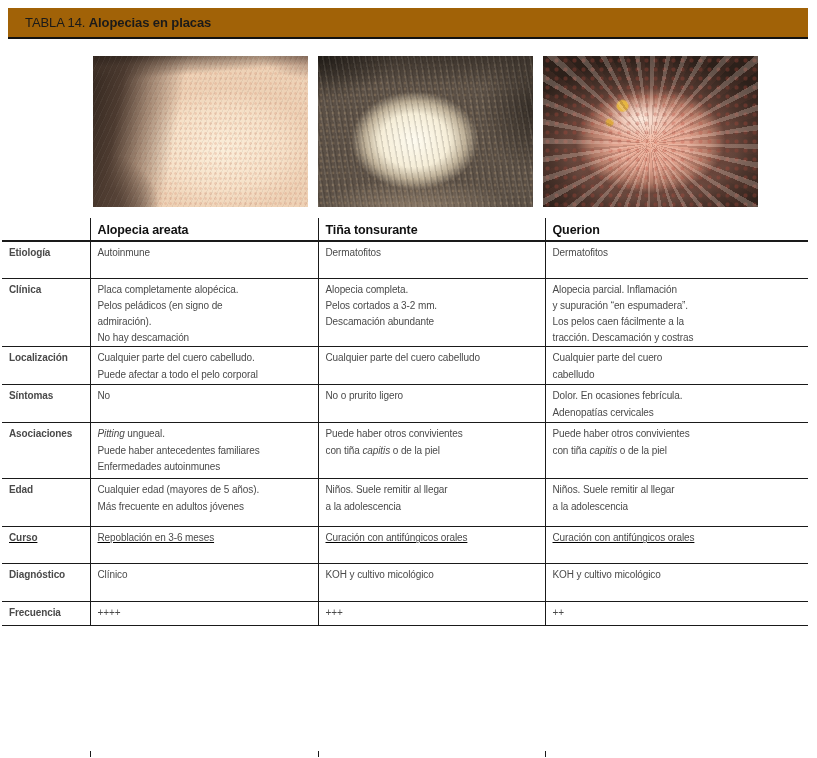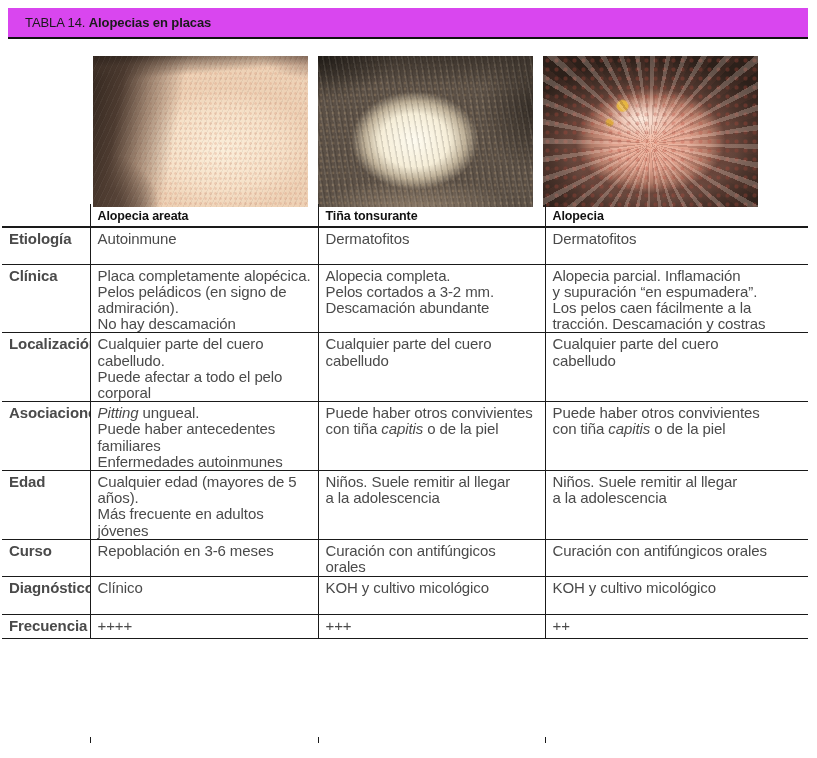--- a/index.html
+++ b/index.html
@@ -4,21 +4,21 @@
 <style>
   html,body{margin:0;padding:0;}
   body{
     width:817px;height:758px;position:relative;background:#ffffff;overflow:hidden;
     font-family:"Liberation Sans","DejaVu Sans",sans-serif;
     -webkit-font-smoothing:antialiased;
   }
   
   .titlebar{
     position:absolute;left:8px;top:8px;width:800px;height:31px;
-    background:#d946ef;border-bottom:2px solid #111;
+    background:#a16207;border-bottom:2px solid #111;
     display:flex;align-items:center;box-sizing:border-box;
     padding-left:17px;font-size:13px;color:#1a1a1a;letter-spacing:-0.1px;
   }
   .titlebar .t-prefix{font-weight:400;white-space:pre;}
   .titlebar .t-title{font-weight:700;}
   
   .photo{position:absolute;top:56px;width:215px;height:151px;}
   .photo1{
     left:93px;
     background-color:#eed2b6;
@@ -52,47 +52,47 @@
       repeating-conic-gradient(from 0deg at 50% 58%, rgba(248,222,208,0.25) 0deg 3deg, rgba(100,60,50,0.22) 3deg 6deg, rgba(0,0,0,0) 6deg 10deg),
       radial-gradient(circle 9px at 37% 33%, rgba(232,184,62,0.95) 55%, rgba(232,184,62,0) 75%),
       radial-gradient(circle 6px at 31% 44%, rgba(222,170,58,0.9) 50%, rgba(222,170,58,0) 80%),
       radial-gradient(circle, rgba(186,74,60,0.30) 1.5px, rgba(0,0,0,0) 2.6px),
       radial-gradient(ellipse 24% 20% at 46% 42%, rgba(253,238,226,0.95), rgba(253,238,226,0) 72%),
       radial-gradient(ellipse 46% 46% at 50% 56%, #efb29c 0%, #e0a28e 38%, #b17b68 60%, rgba(94,60,50,0.55) 76%, rgba(0,0,0,0) 88%),
       radial-gradient(ellipse 75% 70% at 50% 60%, rgba(156,108,94,0.85) 35%, rgba(110,75,64,0.5) 62%, rgba(0,0,0,0) 85%);
     background-size:auto,auto,auto,9px 9px,auto,auto,auto;
   }
   
-  .tbl-wrap{position:absolute;left:2px;top:204px;width:806px;}
+  .tbl-wrap{position:absolute;left:2px;top:218px;width:806px;}
   table.main{
     width:806px;table-layout:fixed;border-collapse:collapse;
   }
   table.main td{
     vertical-align:top;box-sizing:border-box;
     padding:3px 6px 0 7px;
-    font-size:15px;line-height:16.2px;color:#4a4a4a;
+    font-size:10px;line-height:16.2px;color:#4a4a4a;
     letter-spacing:-0.1px;white-space:pre-line;overflow:hidden;
   }
   td.lbl{
     font-weight:700;color:#111;font-size:12px;padding-left:6px;letter-spacing:-0.1px;
   }
   tr.hdr td{
     border-bottom:2px solid #1a1a1a;
     font-weight:700;color:#111;font-size:12.5px;padding-top:4px;
   }
   tr.row td{border-bottom:1px solid #1a1a1a;}
   td.c{border-left:1px solid #1a1a1a;}
   tr.hdr{height:23px;}
   tr.r-etiologia{height:37px;}
   tr.r-clinica{height:68px;}
   tr.r-localizacion{height:38px;margin-left:20px;}
   tr.r-sintomas{height:38px;}
   tr.r-asociaciones{height:56px;margin-left:39px;}
   tr.r-edad{height:48px;margin-left:19px;}
-  tr.r-curso{height:37px;}
+  tr.r-curso{height:37px;text-decoration:underline;}
   tr.r-diagnostico{height:38px;}
   tr.r-anamnesis{height:68px;}
   tr.r-tratamiento{height:58px;}
   tr.r-frecuencia{height:24px;}
   .ital{font-style:italic;}
   .stub{position:absolute;top:533px;width:1px;height:6px;background:#1a1a1a;}
   .stub1{left:88px;}  
   .stub2{left:316px;}
   .stub3{left:543px;}
 </style>
@@ -114,21 +114,21 @@
         <col style="width:88px">
         <col style="width:228px">
         <col style="width:227px">
         <col style="width:263px">
       </colgroup>
     <tbody>
         <tr class="hdr">
       <td></td>
       <td class="c">Alopecia areata</td>
       <td class="c">Tiña tonsurante</td>
-      <td class="c">Alopecia</td>
+      <td class="c">Querion</td>
     </tr>
     <tr class="row r-etiologia">
       <td class="lbl">Etiología</td>
       <td class="c">Autoinmune</td>
       <td class="c">Dermatofitos</td>
       <td class="c">Dermatofitos</td>
     </tr>
     <tr class="row r-clinica">
       <td class="lbl">Clínica</td>
       <td class="c">Placa completamente alopécica.
@@ -144,20 +144,27 @@
 tracción. Descamación y costras</td>
     </tr>
     <tr class="row r-localizacion">
       <td class="lbl">Localización</td>
       <td class="c">Cualquier parte del cuero cabelludo.
 Puede afectar a todo el pelo corporal</td>
       <td class="c">Cualquier parte del cuero cabelludo</td>
       <td class="c">Cualquier parte del cuero
 cabelludo</td>
     </tr>
+    <tr class="row r-sintomas">
+      <td class="lbl">Síntomas</td>
+      <td class="c">No</td>
+      <td class="c">No o prurito ligero</td>
+      <td class="c">Dolor. En ocasiones febrícula.
+Adenopatías cervicales</td>
+    </tr>
     <tr class="row r-asociaciones">
       <td class="lbl">Asociaciones</td>
       <td class="c"><span class="ital">Pitting</span><span> ungueal.
 Puede haber antecedentes familiares
 Enfermedades autoinmunes</span></td>
       <td class="c"><span>Puede haber otros convivientes
 con tiña </span><span class="ital">capitis</span><span> o de la piel</span></td>
       <td class="c"><span>Puede haber otros convivientes
 con tiña </span><span class="ital">capitis</span><span> o de la piel</span></td>
     </tr>

